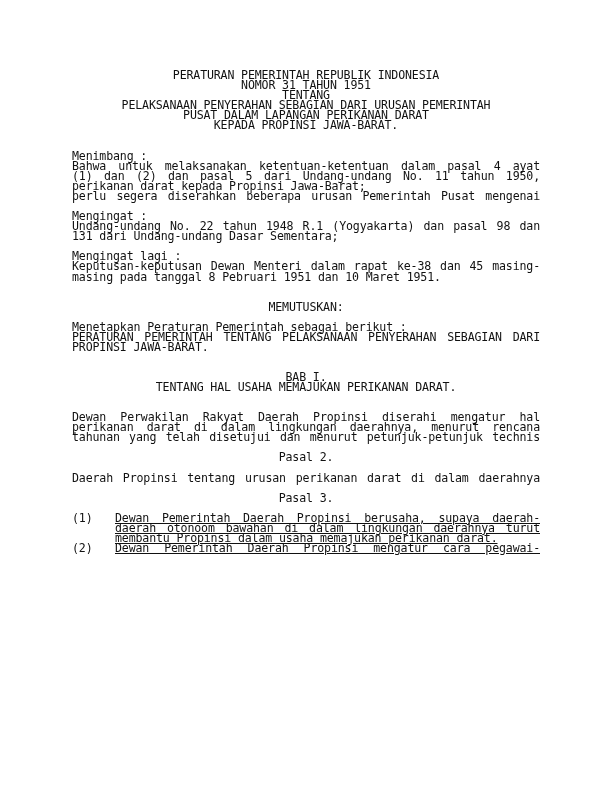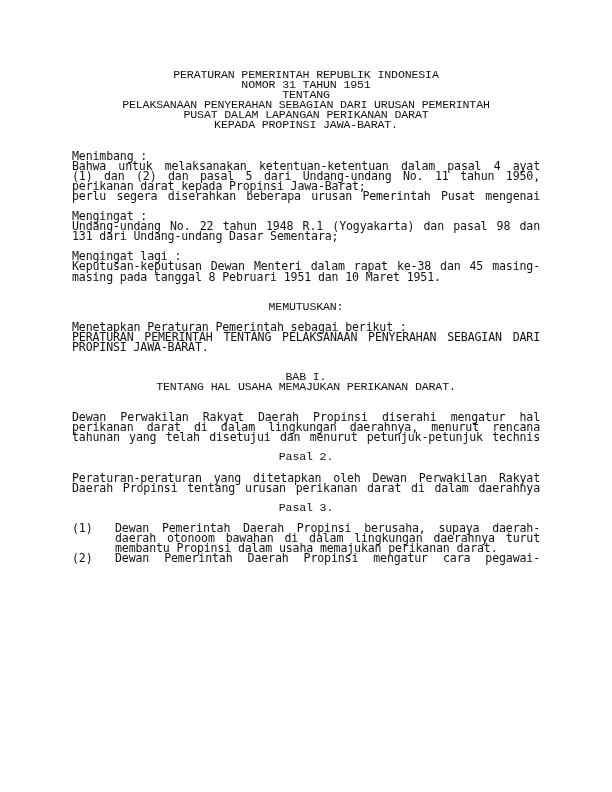--- a/index.html
+++ b/index.html
@@ -3,27 +3,27 @@
 <meta charset="utf-8">
 <style>
   html, body { margin: 0; padding: 0; background: #ffffff; }
   body { width: 612px; height: 792px; position: relative; overflow: hidden; }
   .page {
     position: absolute; left: 72px; top: 70px; width: 468px;
     font-family: "DejaVu Sans Mono", "Liberation Mono", monospace;
     font-size: 11.6px; line-height: 10.1px; color: #111111;
     letter-spacing: -0.15px;
   }
-  .center { text-align: center; font-family: Liberation Mono, monospace; }
+  .center { text-align: center; }
   .gap { height: 10px; }
   .gap2 { height: 20px; }
   .just-full { text-align: justify; text-align-last: justify; }
   .item { display: flex; }
   .item .num { width: 43px; flex: none; }
-  .item .txt { flex: 1; text-align: justify; }
+  .item .txt { flex: 1; text-align: justify; text-decoration: underline; }
   .line { display: block; }
 </style>
 </head>
 <body>
 
 <div class="page">
 
   <div class="center">
     <span class="line">PERATURAN PEMERINTAH REPUBLIK INDONESIA</span>
     <span class="line">NOMOR 31 TAHUN 1951</span>
@@ -78,21 +78,20 @@
   <div>
     <span class="line just-full">Dewan Perwakilan Rakyat Daerah Propinsi diserahi mengatur hal</span>
     <span class="line just-full">perikanan darat di dalam lingkungan daerahnya, menurut rencana</span>
     <span class="line just-full">tahunan yang telah disetujui dan menurut petunjuk-petunjuk technis</span>
   </div>
   <div class="gap"></div>
 
   <div class="center">Pasal 2.</div>
   <div class="gap"></div>
   <div>
-    <span class="line just-full">Peraturan-peraturan yang ditetapkan oleh Dewan Perwakilan Rakyat</span>
     <span class="line just-full">Daerah Propinsi tentang urusan perikanan darat di dalam daerahnya</span>
   </div>
   <div class="gap"></div>
 
   <div class="center">Pasal 3.</div>
   <div class="gap"></div>
   <div>
     <div class="item">
       <span class="num">(1)</span>
       <div class="txt">

